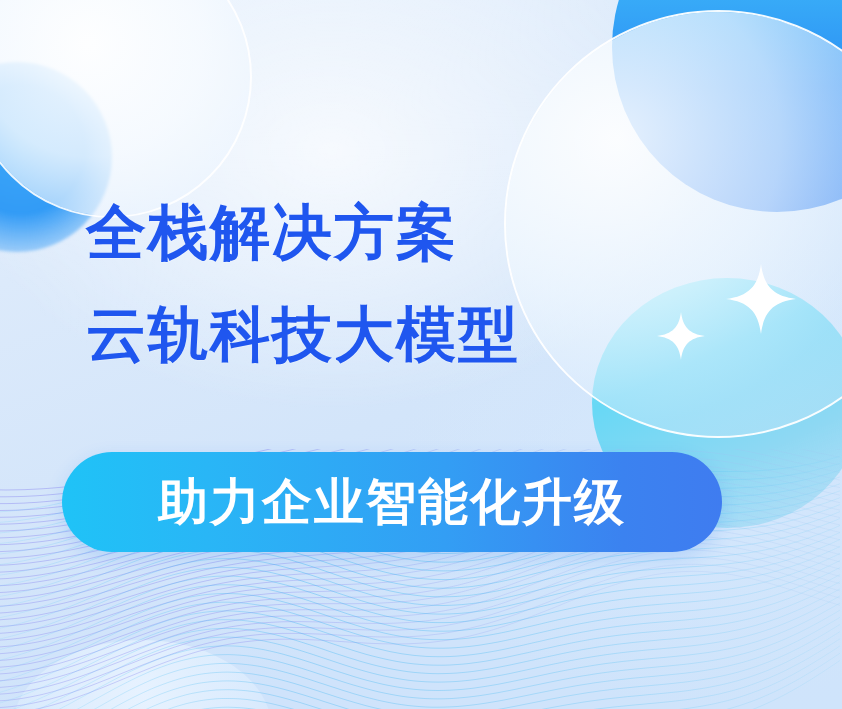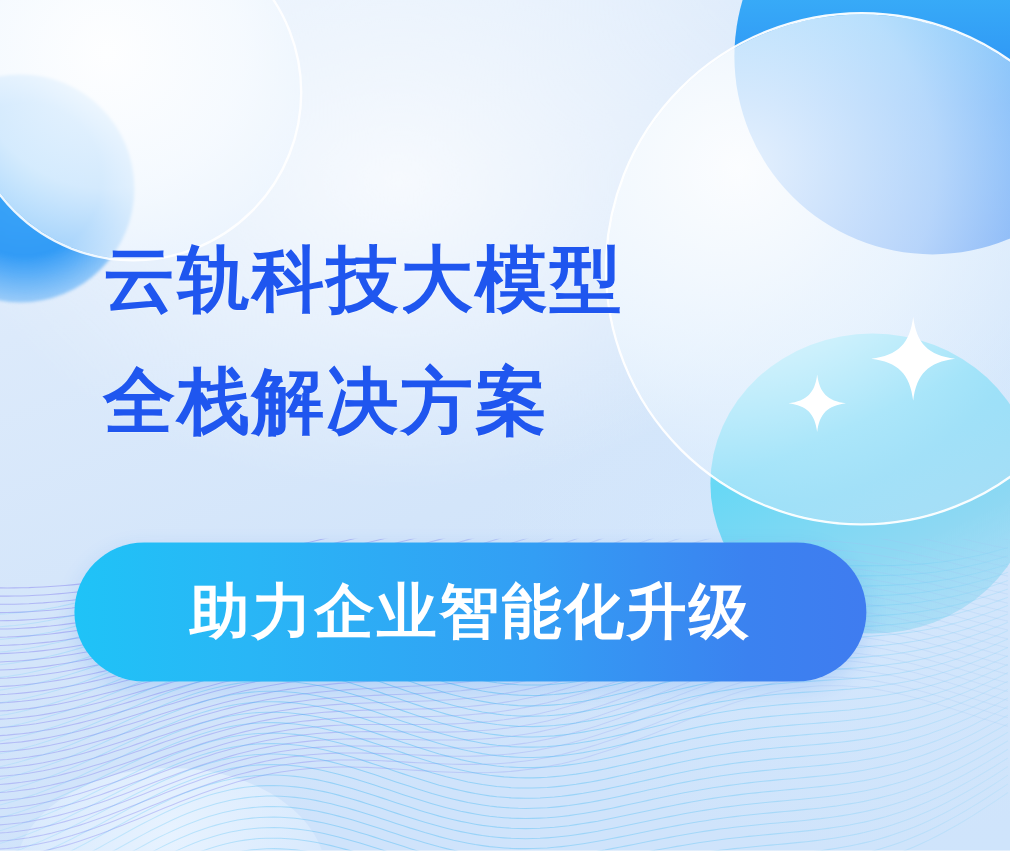--- a/index.html
+++ b/index.html
@@ -160,21 +160,21 @@
     white-space: nowrap;
     text-shadow: 0 1px 0 rgba(255,255,255,0.25);
   }
 
   
   .badge {
     position: absolute;
     left: 62px;
     top: 452px;
     width: 660px;
-    height: 116px;
+    height: 100px;
     border-radius: 62px;
     background: linear-gradient(90deg, #1fc3f7 0%, #29b6f6 22%, #339ef4 58%, #3b82f0 85%, #3f7cf0 100%);
     display: flex;
     align-items: center;
     justify-content: center;
     z-index: 6;
     box-shadow: 0 6px 18px rgba(46,130,240,0.18);
   }
   .badge-text {
     font-size: 50px;
@@ -291,21 +291,21 @@
       </svg>
     </span>
     <span class="sparkle sparkle-small">
       <svg viewBox="0 0 100 100" width="48" height="48">
         <path d="M50 0 C54 32 68 46 100 50 C68 54 54 68 50 100 C46 68 32 54 0 50 C32 46 46 32 50 0 Z" fill="#ffffff"></path>
       </svg>
     </span>
   </div>
 
   <div class="headline">
+    <div class="headline-line">全栈解决方案</div>
     <div class="headline-line">云轨科技大模型</div>
-    <div class="headline-line">全栈解决方案</div>
   </div>
 
   <div class="badge">
     <span class="badge-text">助力企业智能化升级</span>
   </div>
 
 </div>
 
 </body></html>

